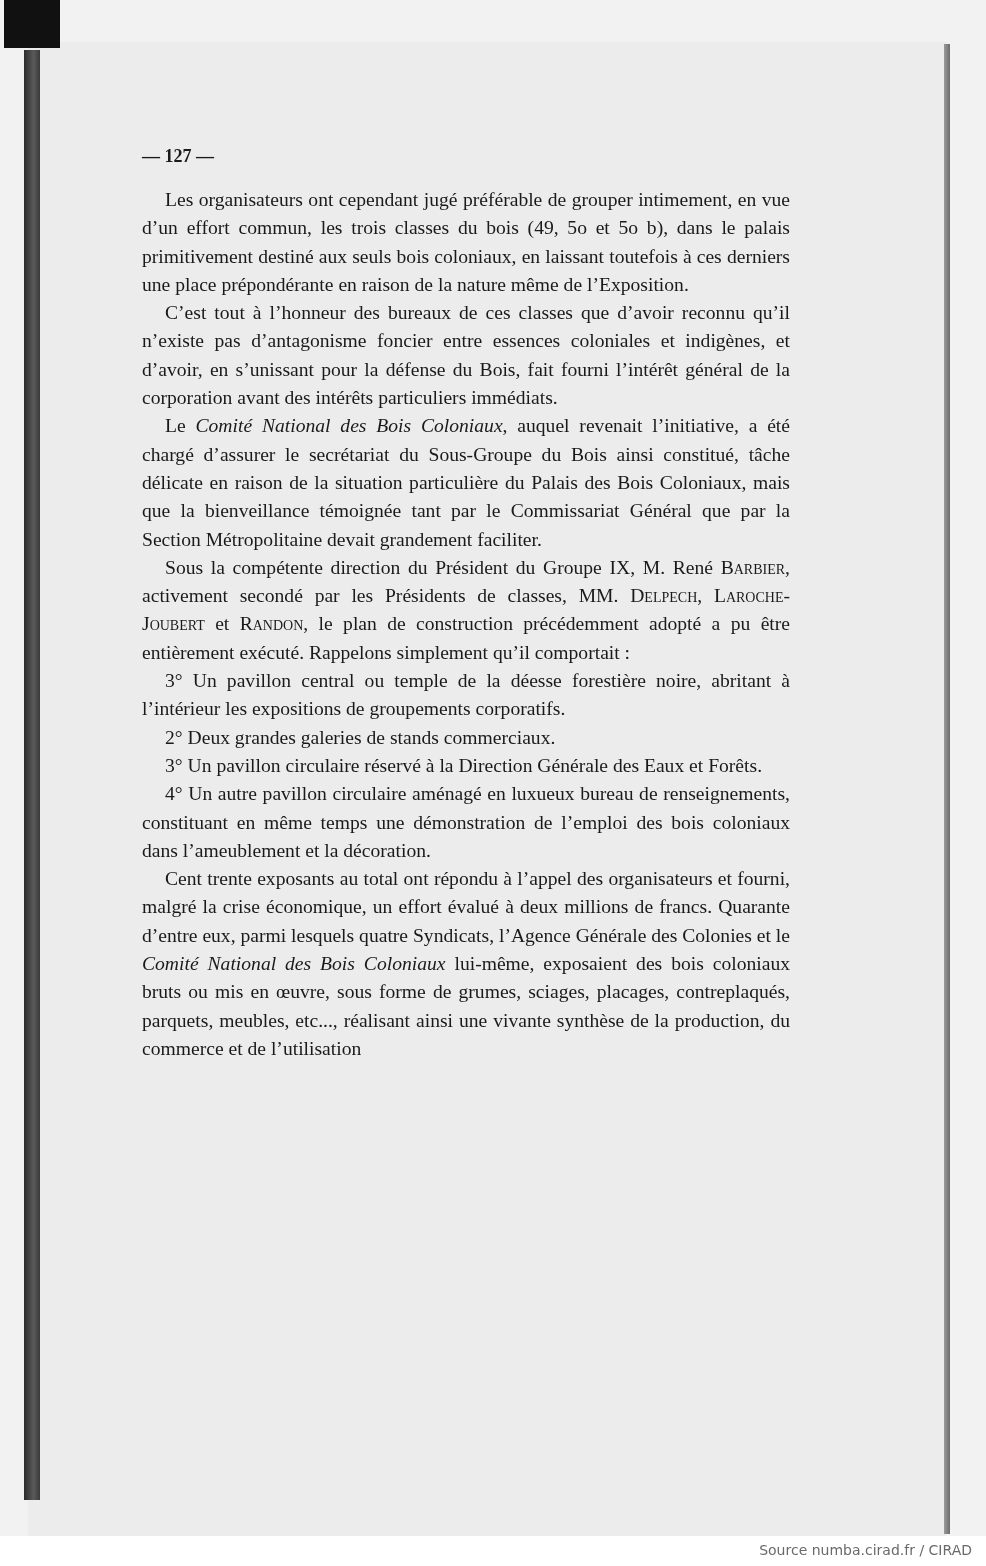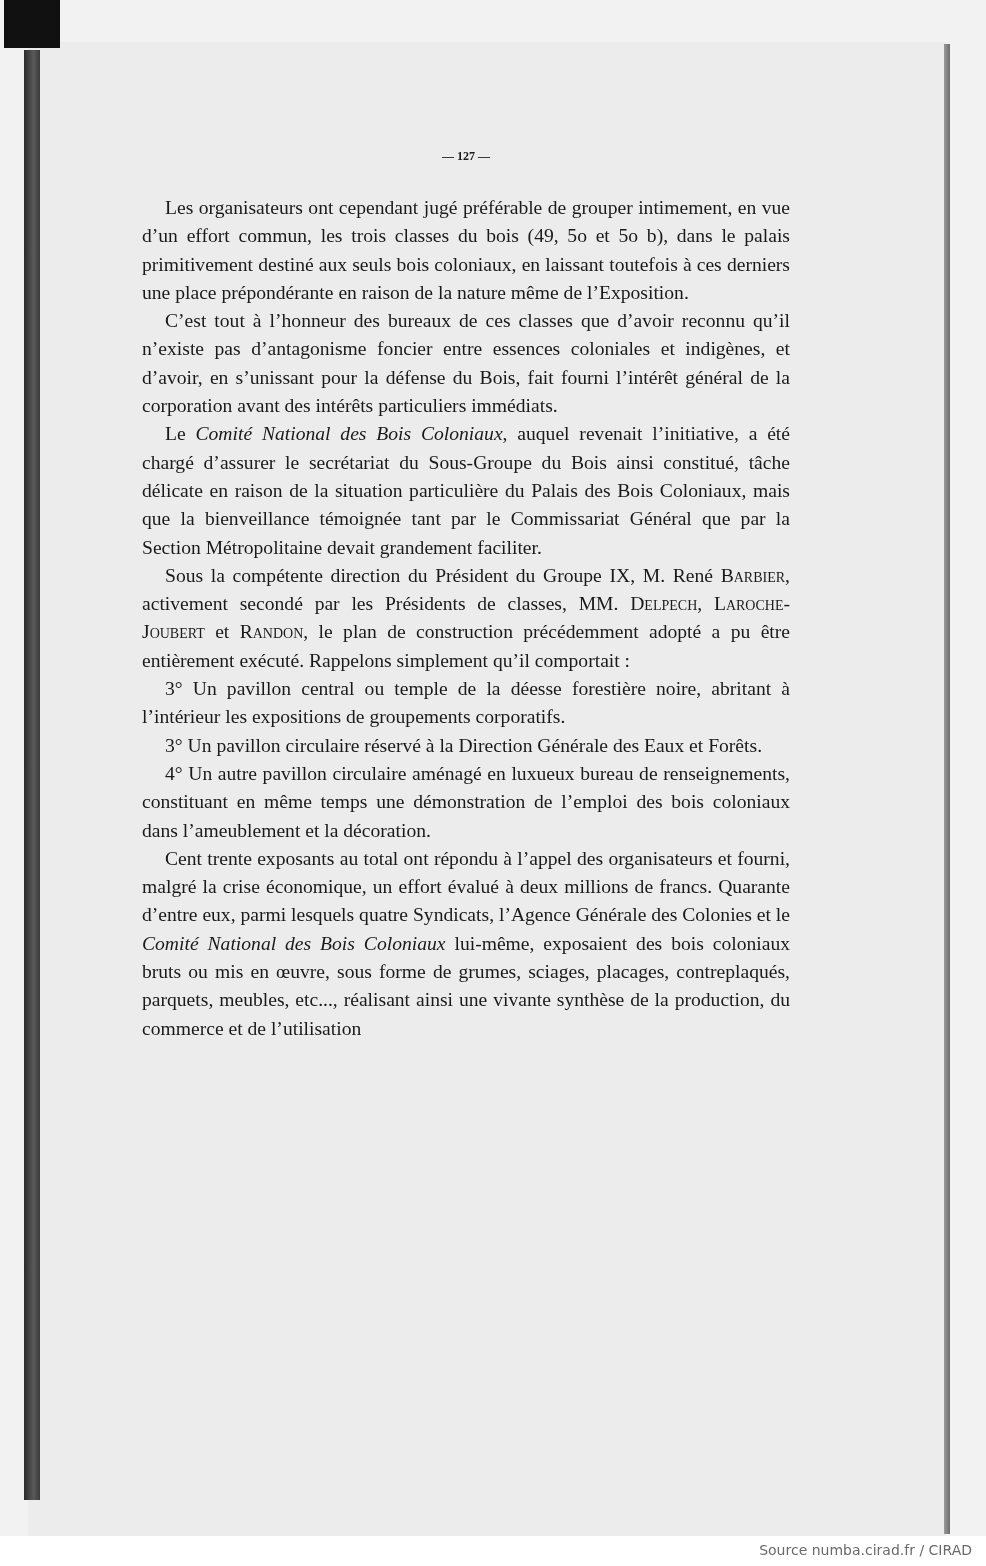--- a/index.html
+++ b/index.html
@@ -3,21 +3,21 @@
 <meta charset="utf-8">
 <style>
   html,body{margin:0;padding:0;}
   body{width:986px;height:1566px;background:#ffffff;position:relative;overflow:hidden;font-family:"Liberation Serif","DejaVu Serif",serif;}
   .scan{position:absolute;left:0;top:0;width:986px;height:1536px;background:#f2f2f2;}
   .page{position:absolute;left:28px;top:42px;width:918px;height:1494px;background:#ececec;}
   .binding{position:absolute;left:24px;top:50px;width:16px;height:1450px;background:linear-gradient(90deg,#2b2b2b,#5a5a5a 60%,#3a3a3a);}
   .binding-top{position:absolute;left:4px;top:0;width:56px;height:48px;background:#111;}
   .edge-right{position:absolute;left:944px;top:44px;width:6px;height:1490px;background:linear-gradient(90deg,#9a9a9a,#6d6d6d);}
   .text{position:absolute;left:142px;top:142px;width:648px;color:#1a1a1a;font-size:19.6px;line-height:28.3px;}
-  .pagenum{text-align:center;font-size:12px;font-weight:bold;margin-bottom:24px;height:28px;}
+  .pagenum{text-align:left;font-size:18px;font-weight:bold;margin-bottom:16px;height:28px;}
   p{margin:0;text-align:justify;text-indent:23px;}
   .sc{font-variant:small-caps;}
   .footer{position:absolute;right:14px;top:1542px;font-family:"DejaVu Sans",sans-serif;font-size:14px;color:#6a6a6a;}
 </style>
 </head>
 <body>
 
 <div class="scan"></div>
 <div class="page"></div>
 <div class="binding-top"></div>
@@ -25,19 +25,20 @@
 <div class="edge-right"></div>
 
 <div class="text">
   <div class="pagenum">— 127 —</div>
   <div id="body-paras">
       <p><span>Les organisateurs ont cependant jugé préférable de grouper intimement, en vue d’un effort commun, les trois classes du bois (49, 5o et 5o b), dans le palais primitivement destiné aux seuls bois coloniaux, en laissant toutefois à ces derniers une place prépondérante en raison de la nature même de l’Exposition.</span></p>
       <p><span>C’est tout à l’honneur des bureaux de ces classes que d’avoir reconnu qu’il n’existe pas d’antagonisme foncier entre essences coloniales et indigènes, et d’avoir, en s’unissant pour la défense du Bois, fait fourni l’intérêt général de la corporation avant des intérêts particuliers immédiats.</span></p>
       <p><span>Le </span><span style="font-style: italic;">Comité National des Bois Coloniaux</span><span>, auquel revenait l’initiative, a été chargé d’assurer le secrétariat du Sous-Groupe du Bois ainsi constitué, tâche délicate en raison de la situation particulière du Palais des Bois Coloniaux, mais que la bienveillance témoignée tant par le Commissariat Général que par la Section Métropolitaine devait grandement faciliter.</span></p>
       <p><span>Sous la compétente direction du Président du Groupe IX, M. René </span><span class="sc">Barbier</span><span>, activement secondé par les Présidents de classes, MM. </span><span class="sc">Delpech</span><span>, </span><span class="sc">Laroche-Joubert</span><span> et </span><span class="sc">Randon</span><span>, le plan de construction précédemment adopté a pu être entièrement exécuté. Rappelons simplement qu’il comportait :</span></p>
       <p><span>3° Un pavillon central ou temple de la déesse forestière noire, abritant à l’intérieur les expositions de groupements corporatifs.</span></p>
+      <p><span>2° Deux grandes galeries de stands commerciaux.</span></p>
       <p><span>3° Un pavillon circulaire réservé à la Direction Générale des Eaux et Forêts.</span></p>
       <p><span>4° Un autre pavillon circulaire aménagé en luxueux bureau de renseignements, constituant en même temps une démonstration de l’emploi des bois coloniaux dans l’ameublement et la décoration.</span></p>
       <p><span>Cent trente exposants au total ont répondu à l’appel des organisateurs et fourni, malgré la crise économique, un effort évalué à deux millions de francs. Quarante d’entre eux, parmi lesquels quatre Syndicats, l’Agence Générale des Colonies et le </span><span style="font-style: italic;">Comité National des Bois Coloniaux</span><span> lui-même, exposaient des bois coloniaux bruts ou mis en œuvre, sous forme de grumes, sciages, placages, contreplaqués, parquets, meubles, etc..., réalisant ainsi une vivante synthèse de la production, du commerce et de l’utilisation</span></p>
     </div>
 </div>
 
 <div class="footer">Source numba.cirad.fr / CIRAD</div>
 
 </body></html>

